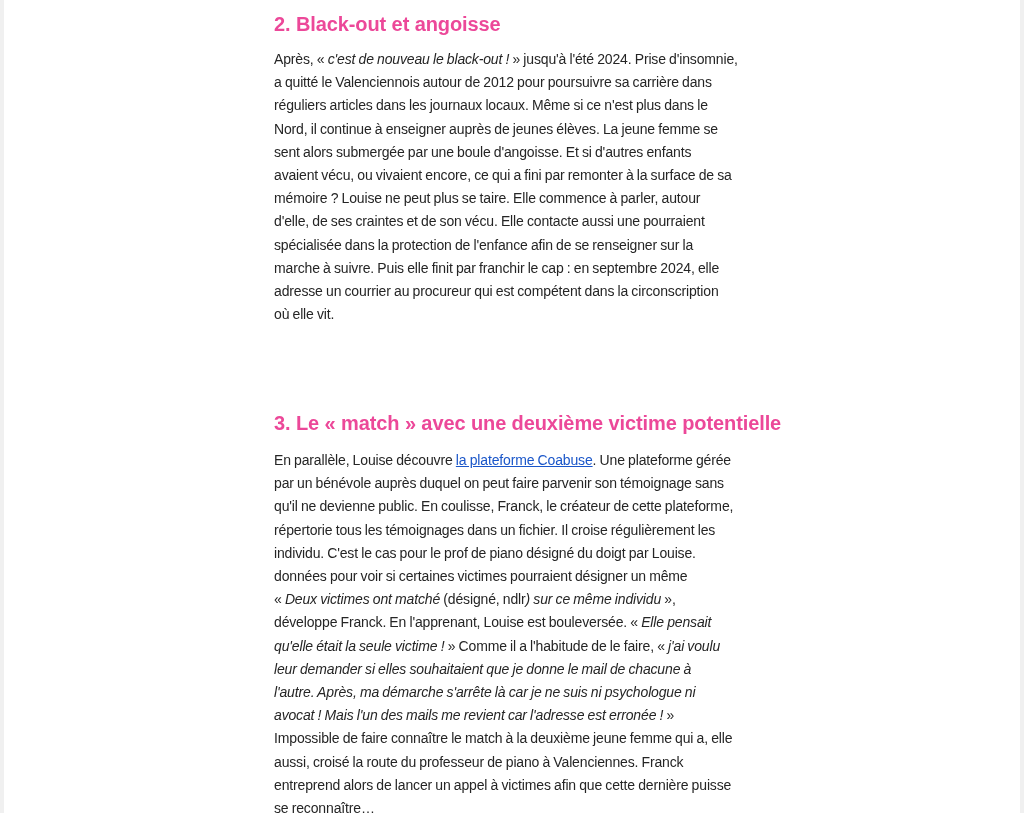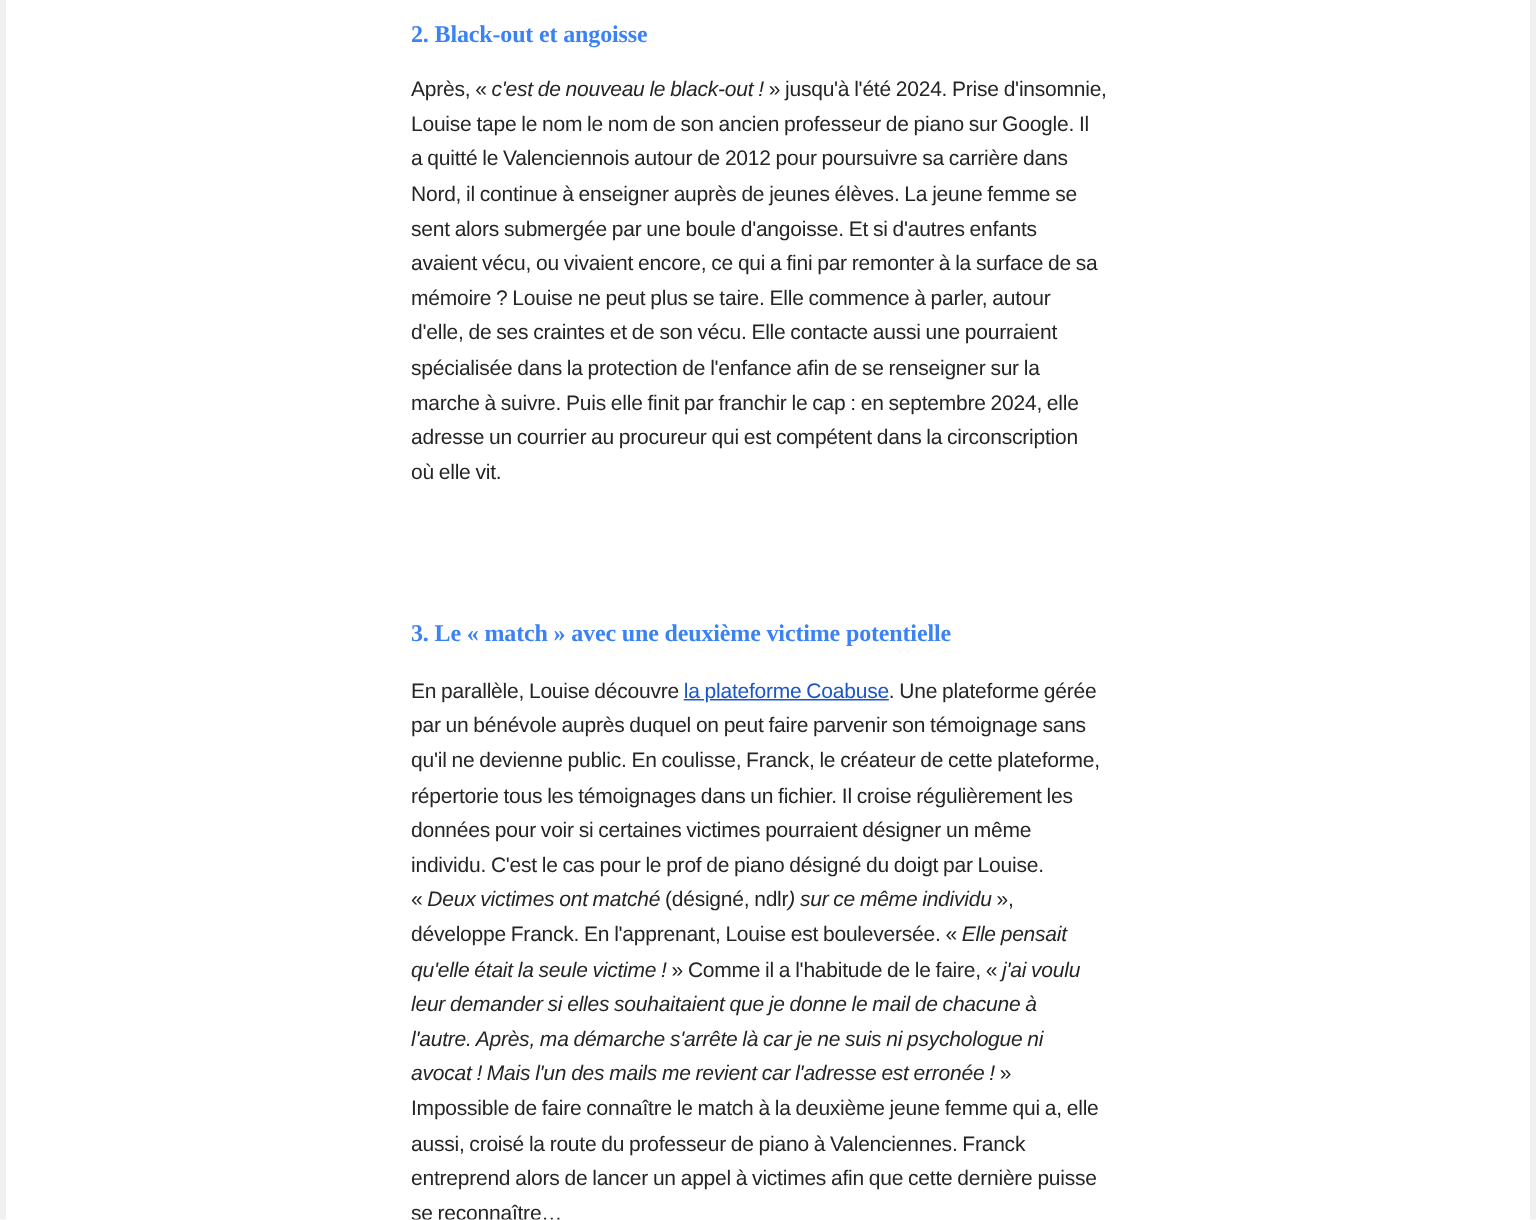--- a/index.html
+++ b/index.html
@@ -18,26 +18,26 @@
     }
     .article {
       position: absolute;
       left: 270px;
       top: 0;
       width: 500px;
       color: #222222;
       font-family: "Liberation Sans", sans-serif;
     }
     h2 {
-      font-family: Liberation Serif, serif;
+      font-family: Liberation Sans, sans-serif;
       font-weight: bold;
-      font-size: 16px;
+      font-size: 20px;
       line-height: 22px;
       margin: 0;
-      color: #3b82f6;
+      color: #ec4899;
       letter-spacing: -0.1px;
     }
     .h-sec2 { position: absolute; top: 13px; left: 0; white-space: nowrap; }
     .h-sec3 { position: absolute; top: 412px; left: 0; white-space: nowrap; text-align: center; }
     p {
       margin: 0;
       font-size: 14px;
       line-height: 23.2px;
       color: #252525;
       letter-spacing: -0.15px;
@@ -53,41 +53,41 @@
     }
     .line { display: block; white-space: nowrap; }
   </style>
 </head>
 <body>
 
 <div class="article">
   <h2 class="h-sec2">2. Black-out et angoisse</h2>
   <p class="p-sec2">
       <span class="line"><span>Après, « </span><em>c'est de nouveau le black-out !</em><span> » jusqu'à l'été 2024. Prise d'insomnie,</span></span>
-      <span class="line"><span>Louise tape le nom le nom de son ancien professeur de piano sur Google. Il</span></span>
       <span class="line"><span>a quitté le Valenciennois autour de 2012 pour poursuivre sa carrière dans</span></span>
+      <span class="line"><span>réguliers articles dans les journaux locaux. Même si ce n'est plus dans le</span></span>
       <span class="line"><span>Nord, il continue à enseigner auprès de jeunes élèves. La jeune femme se</span></span>
       <span class="line"><span>sent alors submergée par une boule d'angoisse. Et si d'autres enfants</span></span>
       <span class="line"><span>avaient vécu, ou vivaient encore, ce qui a fini par remonter à la surface de sa</span></span>
       <span class="line"><span>mémoire ? Louise ne peut plus se taire. Elle commence à parler, autour</span></span>
       <span class="line"><span>d'elle, de ses craintes et de son vécu. Elle contacte aussi une pourraient</span></span>
       <span class="line"><span>spécialisée dans la protection de l'enfance afin de se renseigner sur la</span></span>
       <span class="line"><span>marche à suivre. Puis elle finit par franchir le cap : en septembre 2024, elle</span></span>
       <span class="line"><span>adresse un courrier au procureur qui est compétent dans la circonscription</span></span>
       <span class="line"><span>où elle vit.</span></span>
     </p>
 
   <h2 class="h-sec3">3. Le « match » avec une deuxième victime potentielle</h2>
   <p class="p-sec3">
       <span class="line"><span>En parallèle, Louise découvre </span><a class="inline-link" href="#">la plateforme Coabuse</a><span>. Une plateforme gérée</span></span>
       <span class="line"><span>par un bénévole auprès duquel on peut faire parvenir son témoignage sans</span></span>
       <span class="line"><span>qu'il ne devienne public. En coulisse, Franck, le créateur de cette plateforme,</span></span>
       <span class="line"><span>répertorie tous les témoignages dans un fichier. Il croise régulièrement les</span></span>
+      <span class="line"><span>individu. C'est le cas pour le prof de piano désigné du doigt par Louise.</span></span>
       <span class="line"><span>données pour voir si certaines victimes pourraient désigner un même</span></span>
-      <span class="line"><span>individu. C'est le cas pour le prof de piano désigné du doigt par Louise.</span></span>
       <span class="line"><span>« </span><em>Deux victimes ont matché</em><span> (désigné, ndlr</span><em>) sur ce même individu</em><span> »,</span></span>
       <span class="line"><span>développe Franck. En l'apprenant, Louise est bouleversée. « </span><em>Elle pensait</em></span>
       <span class="line"><em>qu'elle était la seule victime !</em><span> » Comme il a l'habitude de le faire, « </span><em>j'ai voulu</em></span>
       <span class="line"><em>leur demander si elles souhaitaient que je donne le mail de chacune à</em></span>
       <span class="line"><em>l'autre. Après, ma démarche s'arrête là car je ne suis ni psychologue ni</em></span>
       <span class="line"><em>avocat ! Mais l'un des mails me revient car l'adresse est erronée !</em><span> »</span></span>
       <span class="line"><span>Impossible de faire connaître le match à la deuxième jeune femme qui a, elle</span></span>
       <span class="line"><span>aussi, croisé la route du professeur de piano à Valenciennes. Franck</span></span>
       <span class="line"><span>entreprend alors de lancer un appel à victimes afin que cette dernière puisse</span></span>
       <span class="line"><span>se reconnaître…</span></span>

